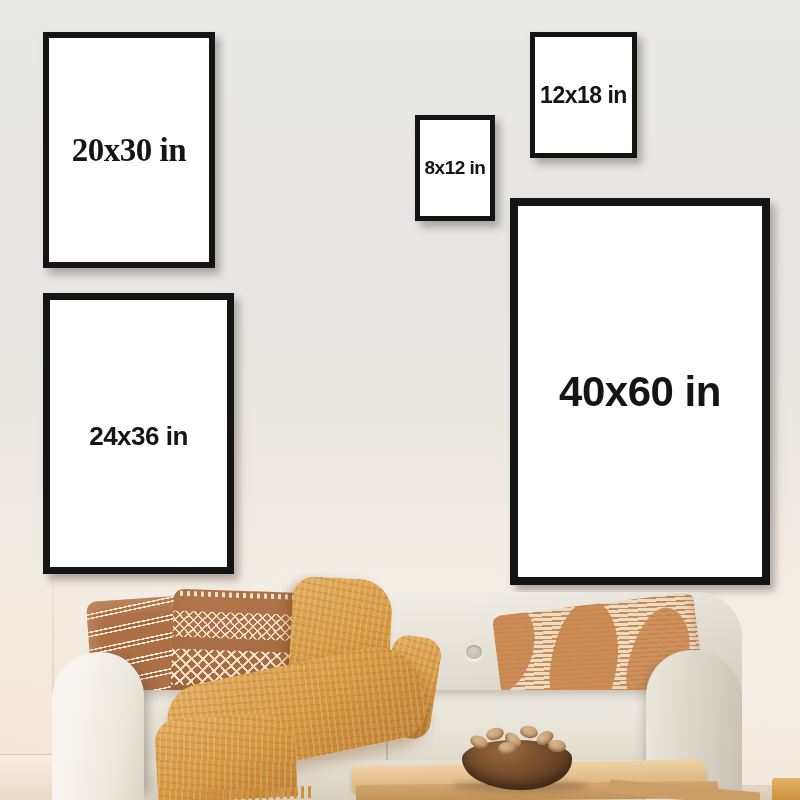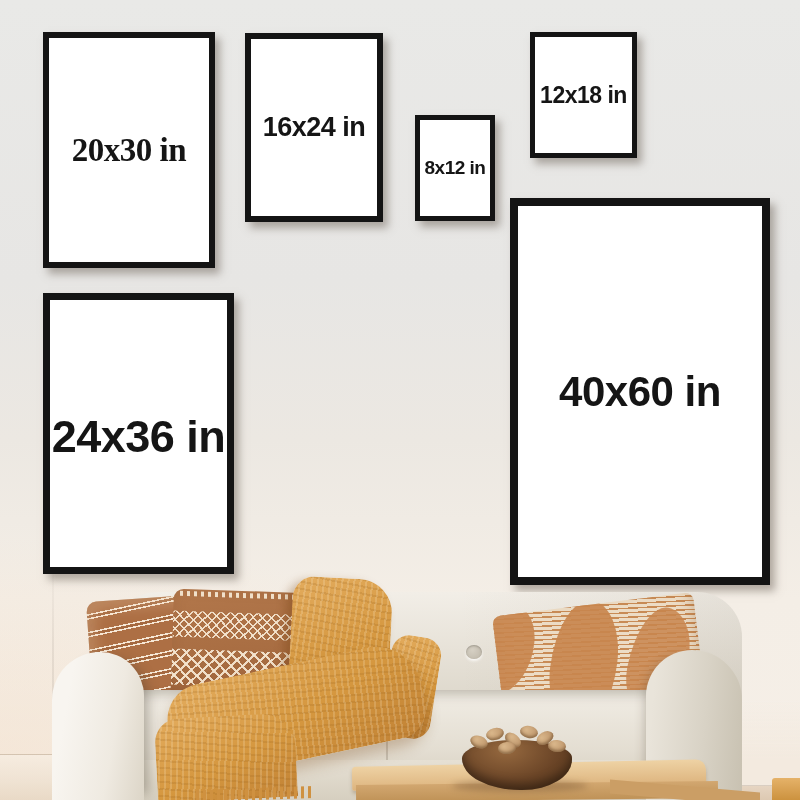--- a/index.html
+++ b/index.html
@@ -30,21 +30,21 @@
   .frame span { font-weight:bold; color:#151515; white-space:nowrap; letter-spacing:-0.5px; }
   #f-20x30 { left:43px;  top:32px;  width:172px; height:236px; }
   #f-20x30 span { font-size:33px;font-family:Liberation Serif, serif; }
   #f-16x24 { left:245px; top:33px;  width:138px; height:189px; }
   #f-16x24 span { font-size:27px; }
   #f-8x12  { left:415px; top:115px; width:80px;  height:106px; border-width:5px; }
   #f-8x12 span { font-size:19px; }
   #f-12x18 { left:530px; top:32px;  width:107px; height:126px; border-width:5px; }
   #f-12x18 span { font-size:23px; }
   #f-24x36 { left:43px;  top:293px; width:191px; height:281px; border-width:7px; }
-  #f-24x36 span { font-size:45px;margin-top:6px; }
+  #f-24x36 span { font-size:26px;margin-top:6px; }
   #f-32x48 { left:263px; top:258px; width:217px; height:317px; border-width:7px; }
   #f-32x48 span { font-size:37px; }
   #f-40x60 { left:510px; top:198px; width:260px; height:387px; border-width:8px; }
   #f-40x60 span { font-size:42px; }
 
   
   .backrest { position:absolute; left:112px; top:592px; width:630px; height:130px; z-index:3;
     border-radius:45px 45px 0 0;
     background: linear-gradient(90deg, rgba(120,110,95,0) 55%, rgba(120,110,95,.10)),
                 linear-gradient(180deg,#f2eee7 0%,#e7e2d8 45%,#d9d3c6 100%); }
@@ -145,23 +145,20 @@
 <div class="scene">
 
   <div class="wall-corner-line"></div>
   <div class="baseboard-left"></div>
   <div class="baseboard-right"></div>
   <div class="floor-right"></div>
 
   <div class="frame" id="f-20x30">
     <span>20x30 in</span>
   </div>
-  <div class="frame" id="f-16x24">
-    <span>16x24 in</span>
-  </div>
   <div class="frame" id="f-8x12">
     <span>8x12 in</span>
   </div>
   <div class="frame" id="f-12x18">
     <span>12x18 in</span>
   </div>
   <div class="frame" id="f-24x36">
     <span>24x36 in</span>
   </div>
   <div class="frame" id="f-40x60">

